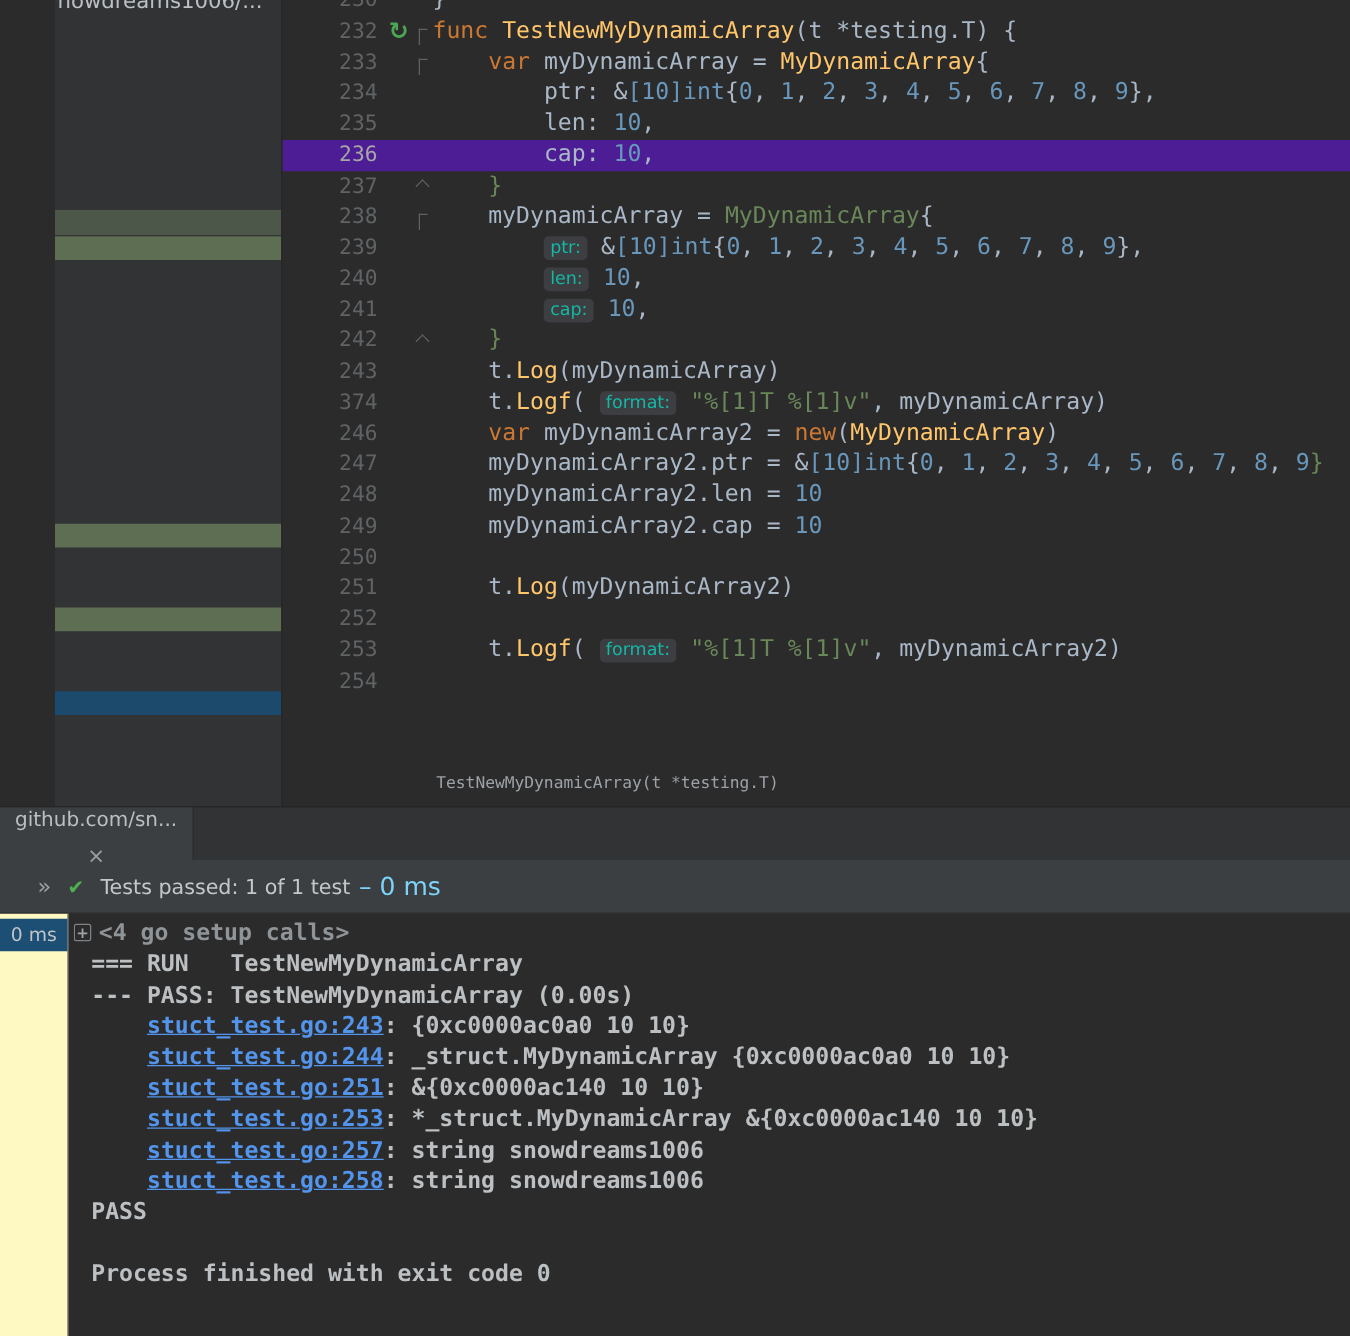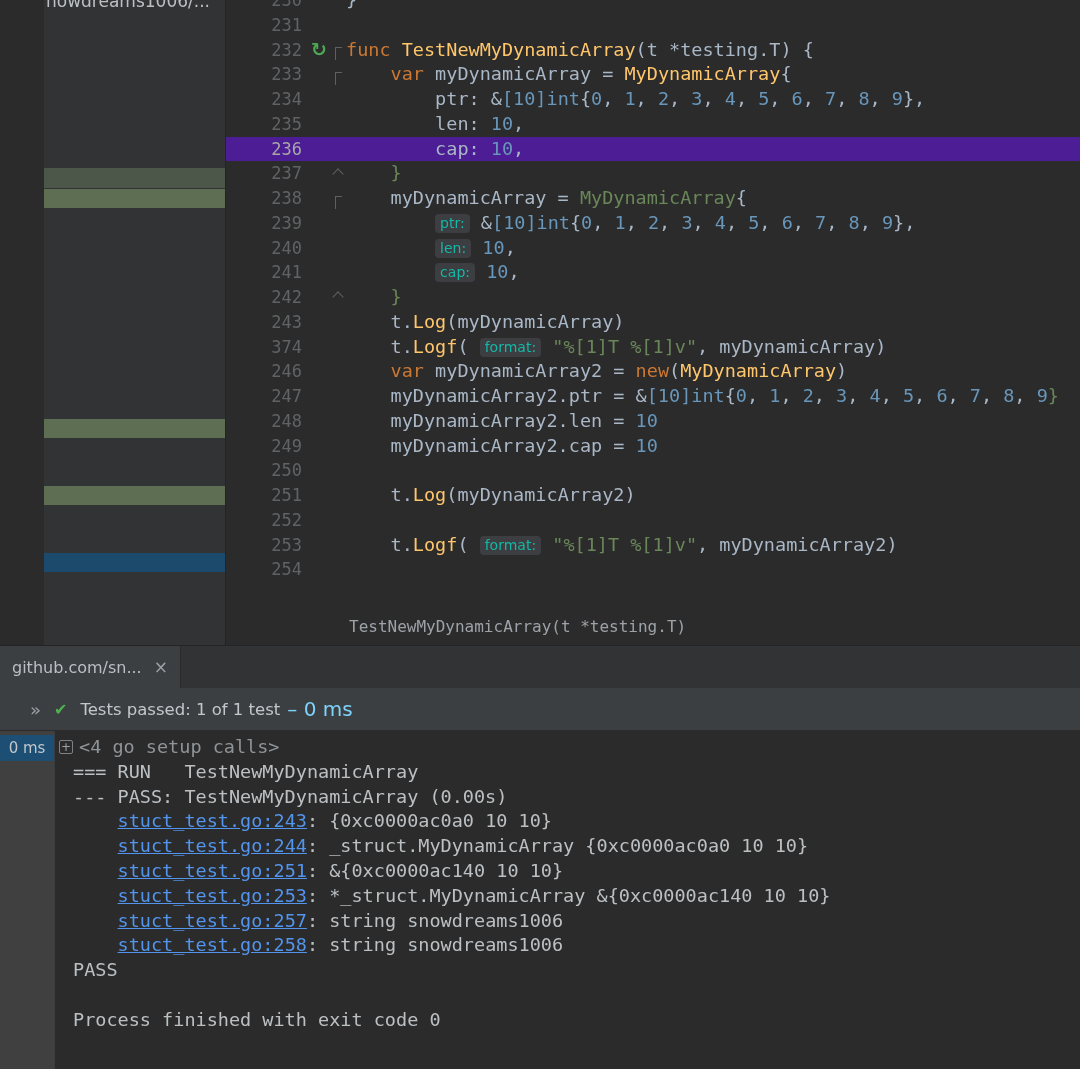--- a/index.html
+++ b/index.html
@@ -38,42 +38,42 @@
   .tok-k { color:#cc7832; }
   .tok-f { color:#ffc66b; }
   .tok-num { color:#6897bb; }
   .tok-typ { color:#6897bb; }
   .tok-s { color:#6a8759; }
   .tok-g { color:#6a8759; }
   .tok-h { display:inline-block; background:#3c3e41; color:#14b8a6; border-radius:4px;
            padding:0 5px; font-size:14px; line-height:19px; vertical-align:1px;
            font-family:"DejaVu Sans", sans-serif; }
   .breadcrumb-bar { height:38px; display:flex; align-items:center; padding-left:123px; background:#2b2b2b; }
-  .crumb { color:#9da2a8; font-family:"DejaVu Sans Mono", monospace; font-size:16px; cursor:pointer;text-align:center; }
+  .crumb { color:#9da2a8; font-family:"DejaVu Sans Mono", monospace; font-size:13px; cursor:pointer;text-align:center; }
 
   
   .toolwindow { height:424px; background:#2b2b2b; border-top:1px solid #232425; }
   .tab-row { height:42px; background:#313335; display:flex; align-items:stretch; }
   .tab { display:flex; align-items:center; gap:12px; padding:0 12px; background:#3c3f41;
-         border-right:1px solid #282a2c; cursor:pointer; }
+         border-right:1px solid #282a2c; cursor:pointer;flex-direction:column; }
   .tab-label { color:#bbbfc4; font-size:16px; white-space:nowrap; }
   .tab-close { color:#9aa0a6; font-size:17px; line-height:1; cursor:pointer; }
   .status-row { height:43px; background:#3c3f41; display:flex; align-items:center; gap:13px;
                 padding-left:30px; border-bottom:1px solid #2b2b2b; }
   .chevrons { color:#9aa0a6; font-size:18px; cursor:pointer; }
   .check { color:#4db051; font-size:16px; }
   .status-text { color:#c3c7cb; font-size:16.5px; }
   .status-dur { color:#7dd3fc; font-size:20px; margin-left:-6px; }
   .console-area { display:flex; height:339px; }
-  .tree-strip { width:55px; flex:none; background:#404040; border-right:1px solid #3a3d3f; }
+  .tree-strip { width:55px; flex:none; background:#fef9c3; border-right:1px solid #3a3d3f; }
   .dur-row { margin-top:4px; height:26px; background:#1d4f74; display:flex; align-items:center;
              justify-content:center; cursor:pointer; }
   .dur-row span { color:#c2c6ca; font-size:15px; }
   .console { flex:1; min-width:0; padding:4px 0 0 18px; overflow:hidden;
-             font-family:"DejaVu Sans Mono", monospace; font-size:18.5px; color:#bcc0c3; }
+             font-family:"DejaVu Sans Mono", monospace; font-size:18.5px; color:#bcc0c3;font-weight:bold; }
   .c-line { height:24.8px; line-height:24.8px; white-space:pre; overflow:hidden; }
   .c-muted { color:#8f9498; }
   .c-fold { margin-left:-14px; }
   .expand-box { display:inline-flex; width:14px; height:14px; border:1px solid #7d8287; border-radius:2px;
                 color:#9da2a6; font-size:12px; line-height:1; align-items:center; justify-content:center;
                 margin-right:6px; vertical-align:2px; cursor:pointer; font-family:"DejaVu Sans", sans-serif; }
   .c-link { color:#5394ec; text-decoration:underline; cursor:pointer; }
 </style>
 </head>
 <body>
@@ -87,21 +87,20 @@
       <div class="stripe s2"></div>
       <div class="stripe s3"></div>
       <div class="stripe s4"></div>
       <div class="stripe s5"></div>
     </div>
 
     <div class="editor">
       <div class="ed-scroll">
         <div class="ed-lines">
             <div class="ed-row"><div class="gut-num">230</div><div class="gut-ico"></div><div class="gut-fold"></div><div class="code-text"><span class="tok-p">}</span></div></div>
-            <div class="ed-row"><div class="gut-num">231</div><div class="gut-ico"></div><div class="gut-fold"></div><div class="code-text"></div></div>
             <div class="ed-row"><div class="gut-num">232</div><div class="gut-ico"><span class="run-ico">↻</span></div><div class="gut-fold"><span class="fold-start"></span></div><div class="code-text"><span class="tok-k">func </span><span class="tok-f">TestNewMyDynamicArray</span><span class="tok-p">(t *testing.T) {</span></div></div>
             <div class="ed-row"><div class="gut-num">233</div><div class="gut-ico"></div><div class="gut-fold"><span class="fold-start"></span></div><div class="code-text"><span class="tok-p">    </span><span class="tok-k">var</span><span class="tok-p"> myDynamicArray = </span><span class="tok-f">MyDynamicArray</span><span class="tok-p">{</span></div></div>
             <div class="ed-row"><div class="gut-num">234</div><div class="gut-ico"></div><div class="gut-fold"></div><div class="code-text"><span class="tok-p">        ptr: &amp;</span><span class="tok-typ">[10]int</span><span class="tok-p">{</span><span class="tok-num">0</span><span class="tok-p">, </span><span class="tok-num">1</span><span class="tok-p">, </span><span class="tok-num">2</span><span class="tok-p">, </span><span class="tok-num">3</span><span class="tok-p">, </span><span class="tok-num">4</span><span class="tok-p">, </span><span class="tok-num">5</span><span class="tok-p">, </span><span class="tok-num">6</span><span class="tok-p">, </span><span class="tok-num">7</span><span class="tok-p">, </span><span class="tok-num">8</span><span class="tok-p">, </span><span class="tok-num">9</span><span class="tok-p">},</span></div></div>
             <div class="ed-row"><div class="gut-num">235</div><div class="gut-ico"></div><div class="gut-fold"></div><div class="code-text"><span class="tok-p">        len: </span><span class="tok-num">10</span><span class="tok-p">,</span></div></div>
             <div class="ed-row hl"><div class="gut-num">236</div><div class="gut-ico"></div><div class="gut-fold"></div><div class="code-text"><span class="tok-p">        cap: </span><span class="tok-num">10</span><span class="tok-p">,</span></div></div>
             <div class="ed-row"><div class="gut-num">237</div><div class="gut-ico"></div><div class="gut-fold"><span class="fold-end"></span></div><div class="code-text"><span class="tok-p">    </span><span class="tok-g">}</span></div></div>
             <div class="ed-row"><div class="gut-num">238</div><div class="gut-ico"></div><div class="gut-fold"><span class="fold-start"></span></div><div class="code-text"><span class="tok-p">    myDynamicArray = </span><span class="tok-g">MyDynamicArray</span><span class="tok-p">{</span></div></div>
             <div class="ed-row"><div class="gut-num">239</div><div class="gut-ico"></div><div class="gut-fold"></div><div class="code-text"><span class="tok-p">        </span><span class="tok-h">ptr:</span><span class="tok-p"> &amp;</span><span class="tok-typ">[10]int</span><span class="tok-p">{</span><span class="tok-num">0</span><span class="tok-p">, </span><span class="tok-num">1</span><span class="tok-p">, </span><span class="tok-num">2</span><span class="tok-p">, </span><span class="tok-num">3</span><span class="tok-p">, </span><span class="tok-num">4</span><span class="tok-p">, </span><span class="tok-num">5</span><span class="tok-p">, </span><span class="tok-num">6</span><span class="tok-p">, </span><span class="tok-num">7</span><span class="tok-p">, </span><span class="tok-num">8</span><span class="tok-p">, </span><span class="tok-num">9</span><span class="tok-p">},</span></div></div>
             <div class="ed-row"><div class="gut-num">240</div><div class="gut-ico"></div><div class="gut-fold"></div><div class="code-text"><span class="tok-p">        </span><span class="tok-h">len:</span><span class="tok-p"> </span><span class="tok-num">10</span><span class="tok-p">,</span></div></div>
             <div class="ed-row"><div class="gut-num">241</div><div class="gut-ico"></div><div class="gut-fold"></div><div class="code-text"><span class="tok-p">        </span><span class="tok-h">cap:</span><span class="tok-p"> </span><span class="tok-num">10</span><span class="tok-p">,</span></div></div>

